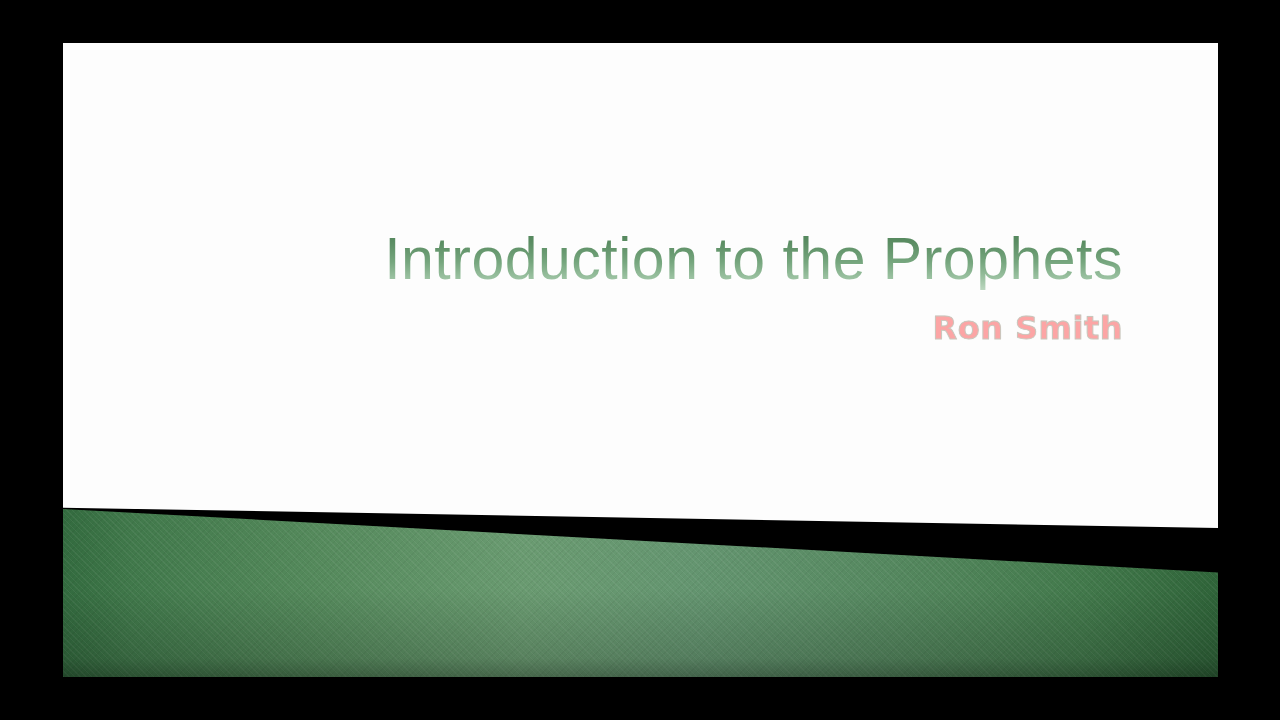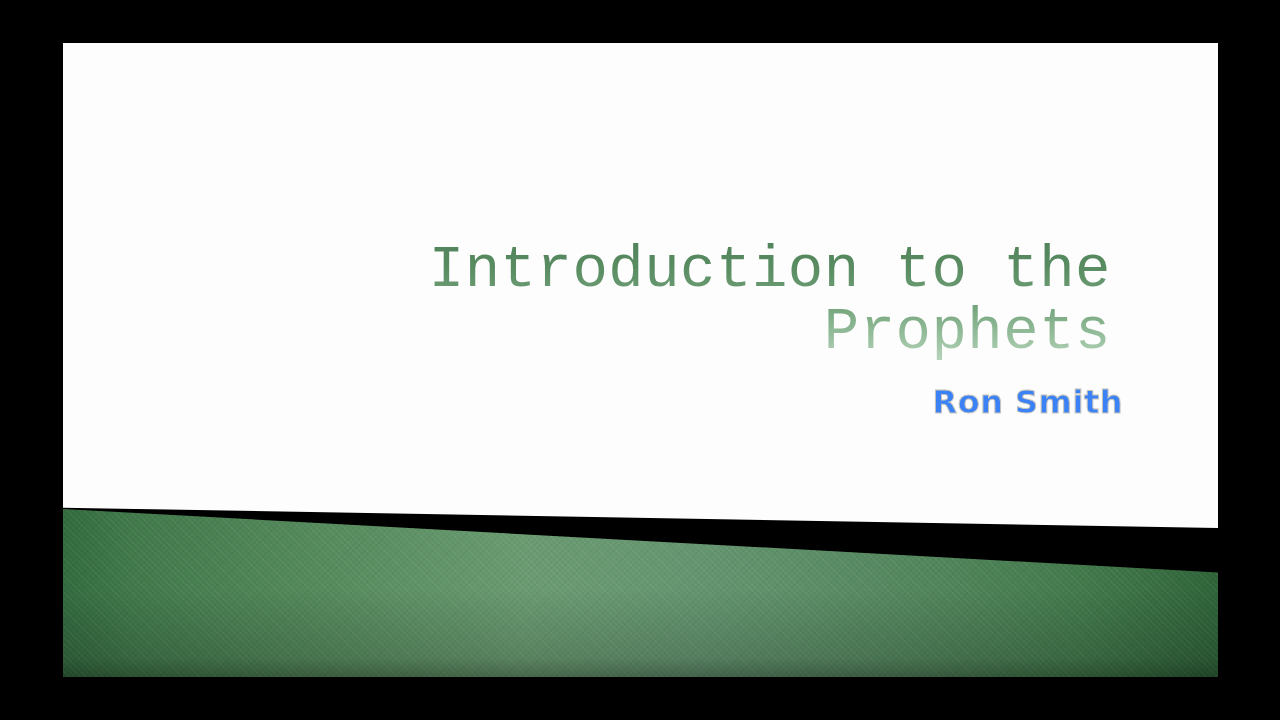--- a/index.html
+++ b/index.html
@@ -120,22 +120,22 @@
   
   #text-block {
     position: absolute;
     left: 60px;
     top: 185px;
     width: 1000px;
     text-align: right;
   }
 
   #slide-title {
-    margin: 12px;
-    font-family: Liberation Mono, monospace;
+    margin: 0;
+    font-family: Liberation Sans, sans-serif;
     font-weight: 400;
     font-size: 59px;
     line-height: 62px;
     letter-spacing: 0.5px;
     text-align: right;
     background: linear-gradient(to bottom,
         #4f8359 0%,
         #5a8c62 22%,
         #76a67e 55%,
         #9dc3a3 82%,
@@ -152,21 +152,21 @@
   }
 
   #slide-subtitle {
     margin: 20px 0 0 0;
     font-family: "DejaVu Sans", sans-serif;
     font-weight: 700;
     font-size: 32px;
     line-height: 36px;
     letter-spacing: 0.5px;
     text-align: right;
-    color: #3b82f6;
+    color: #fca5a5;
     -webkit-text-stroke: 0.9px #c9c6bc;
     text-shadow:
        0 1px 0 rgba(255,255,255,0.9),
        0 0 1px rgba(170,166,156,0.9);
   }
 </style>
 </head>
 <body>
 
 <div id="video-frame">

